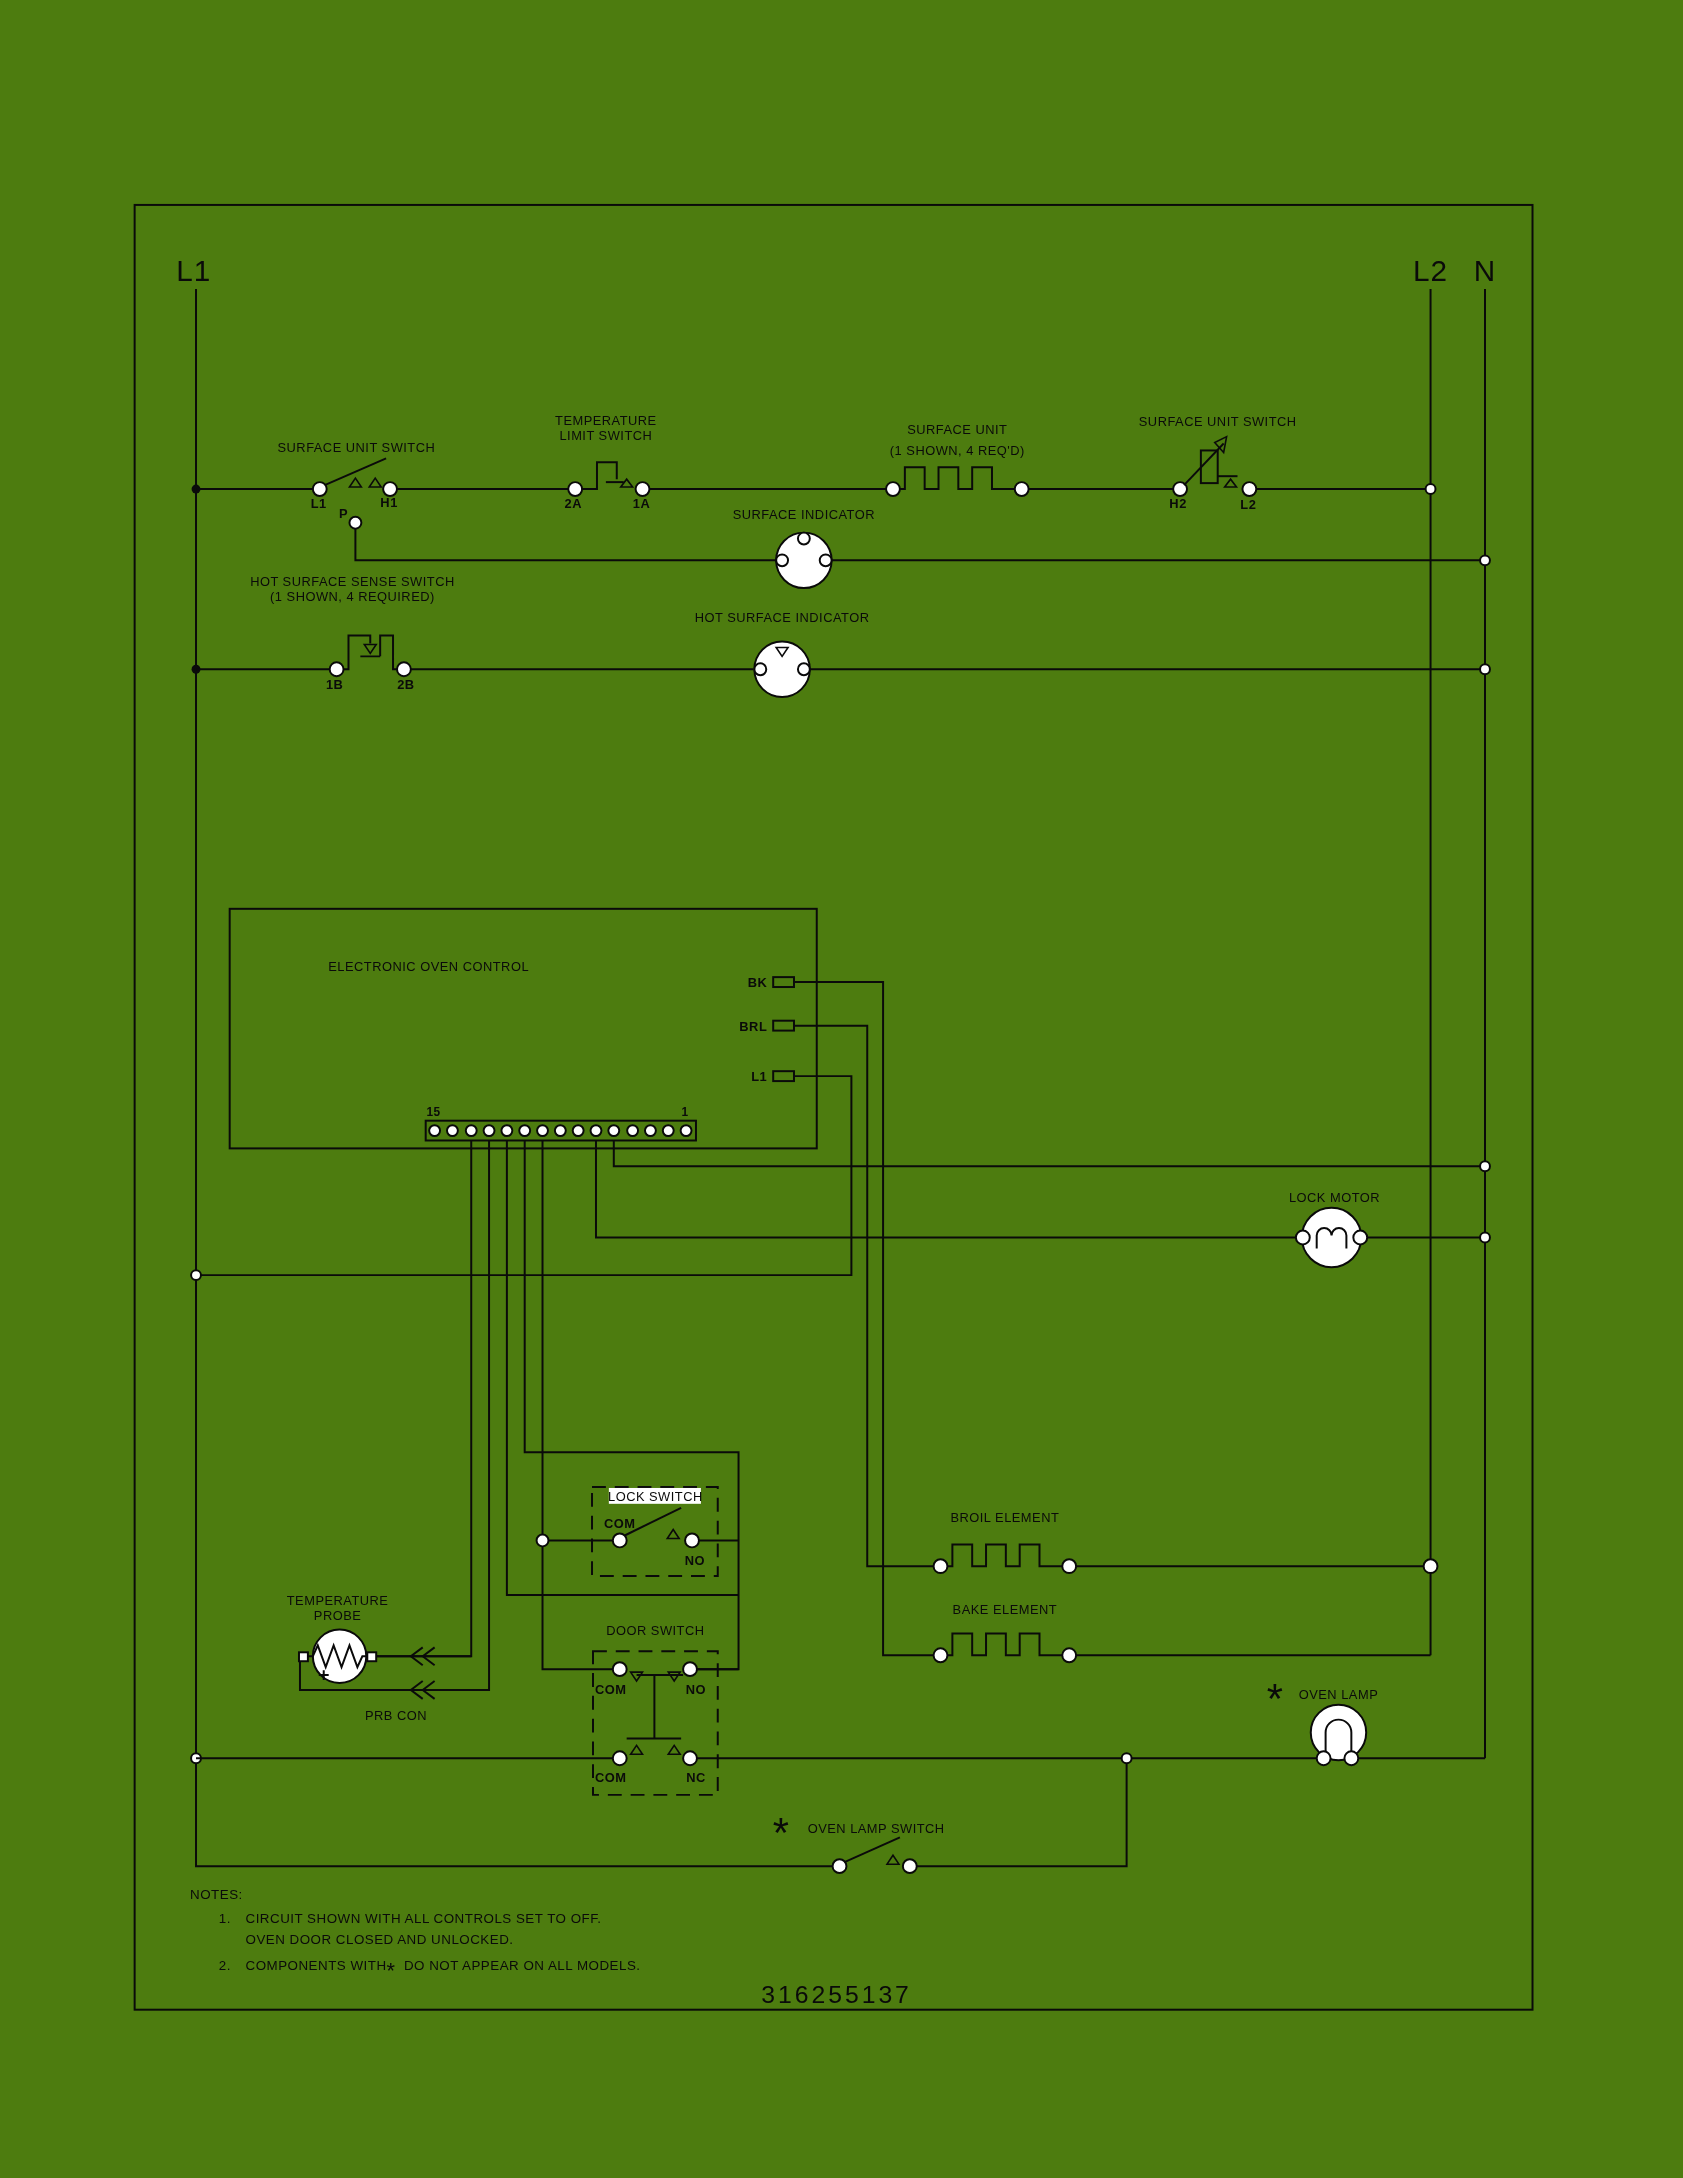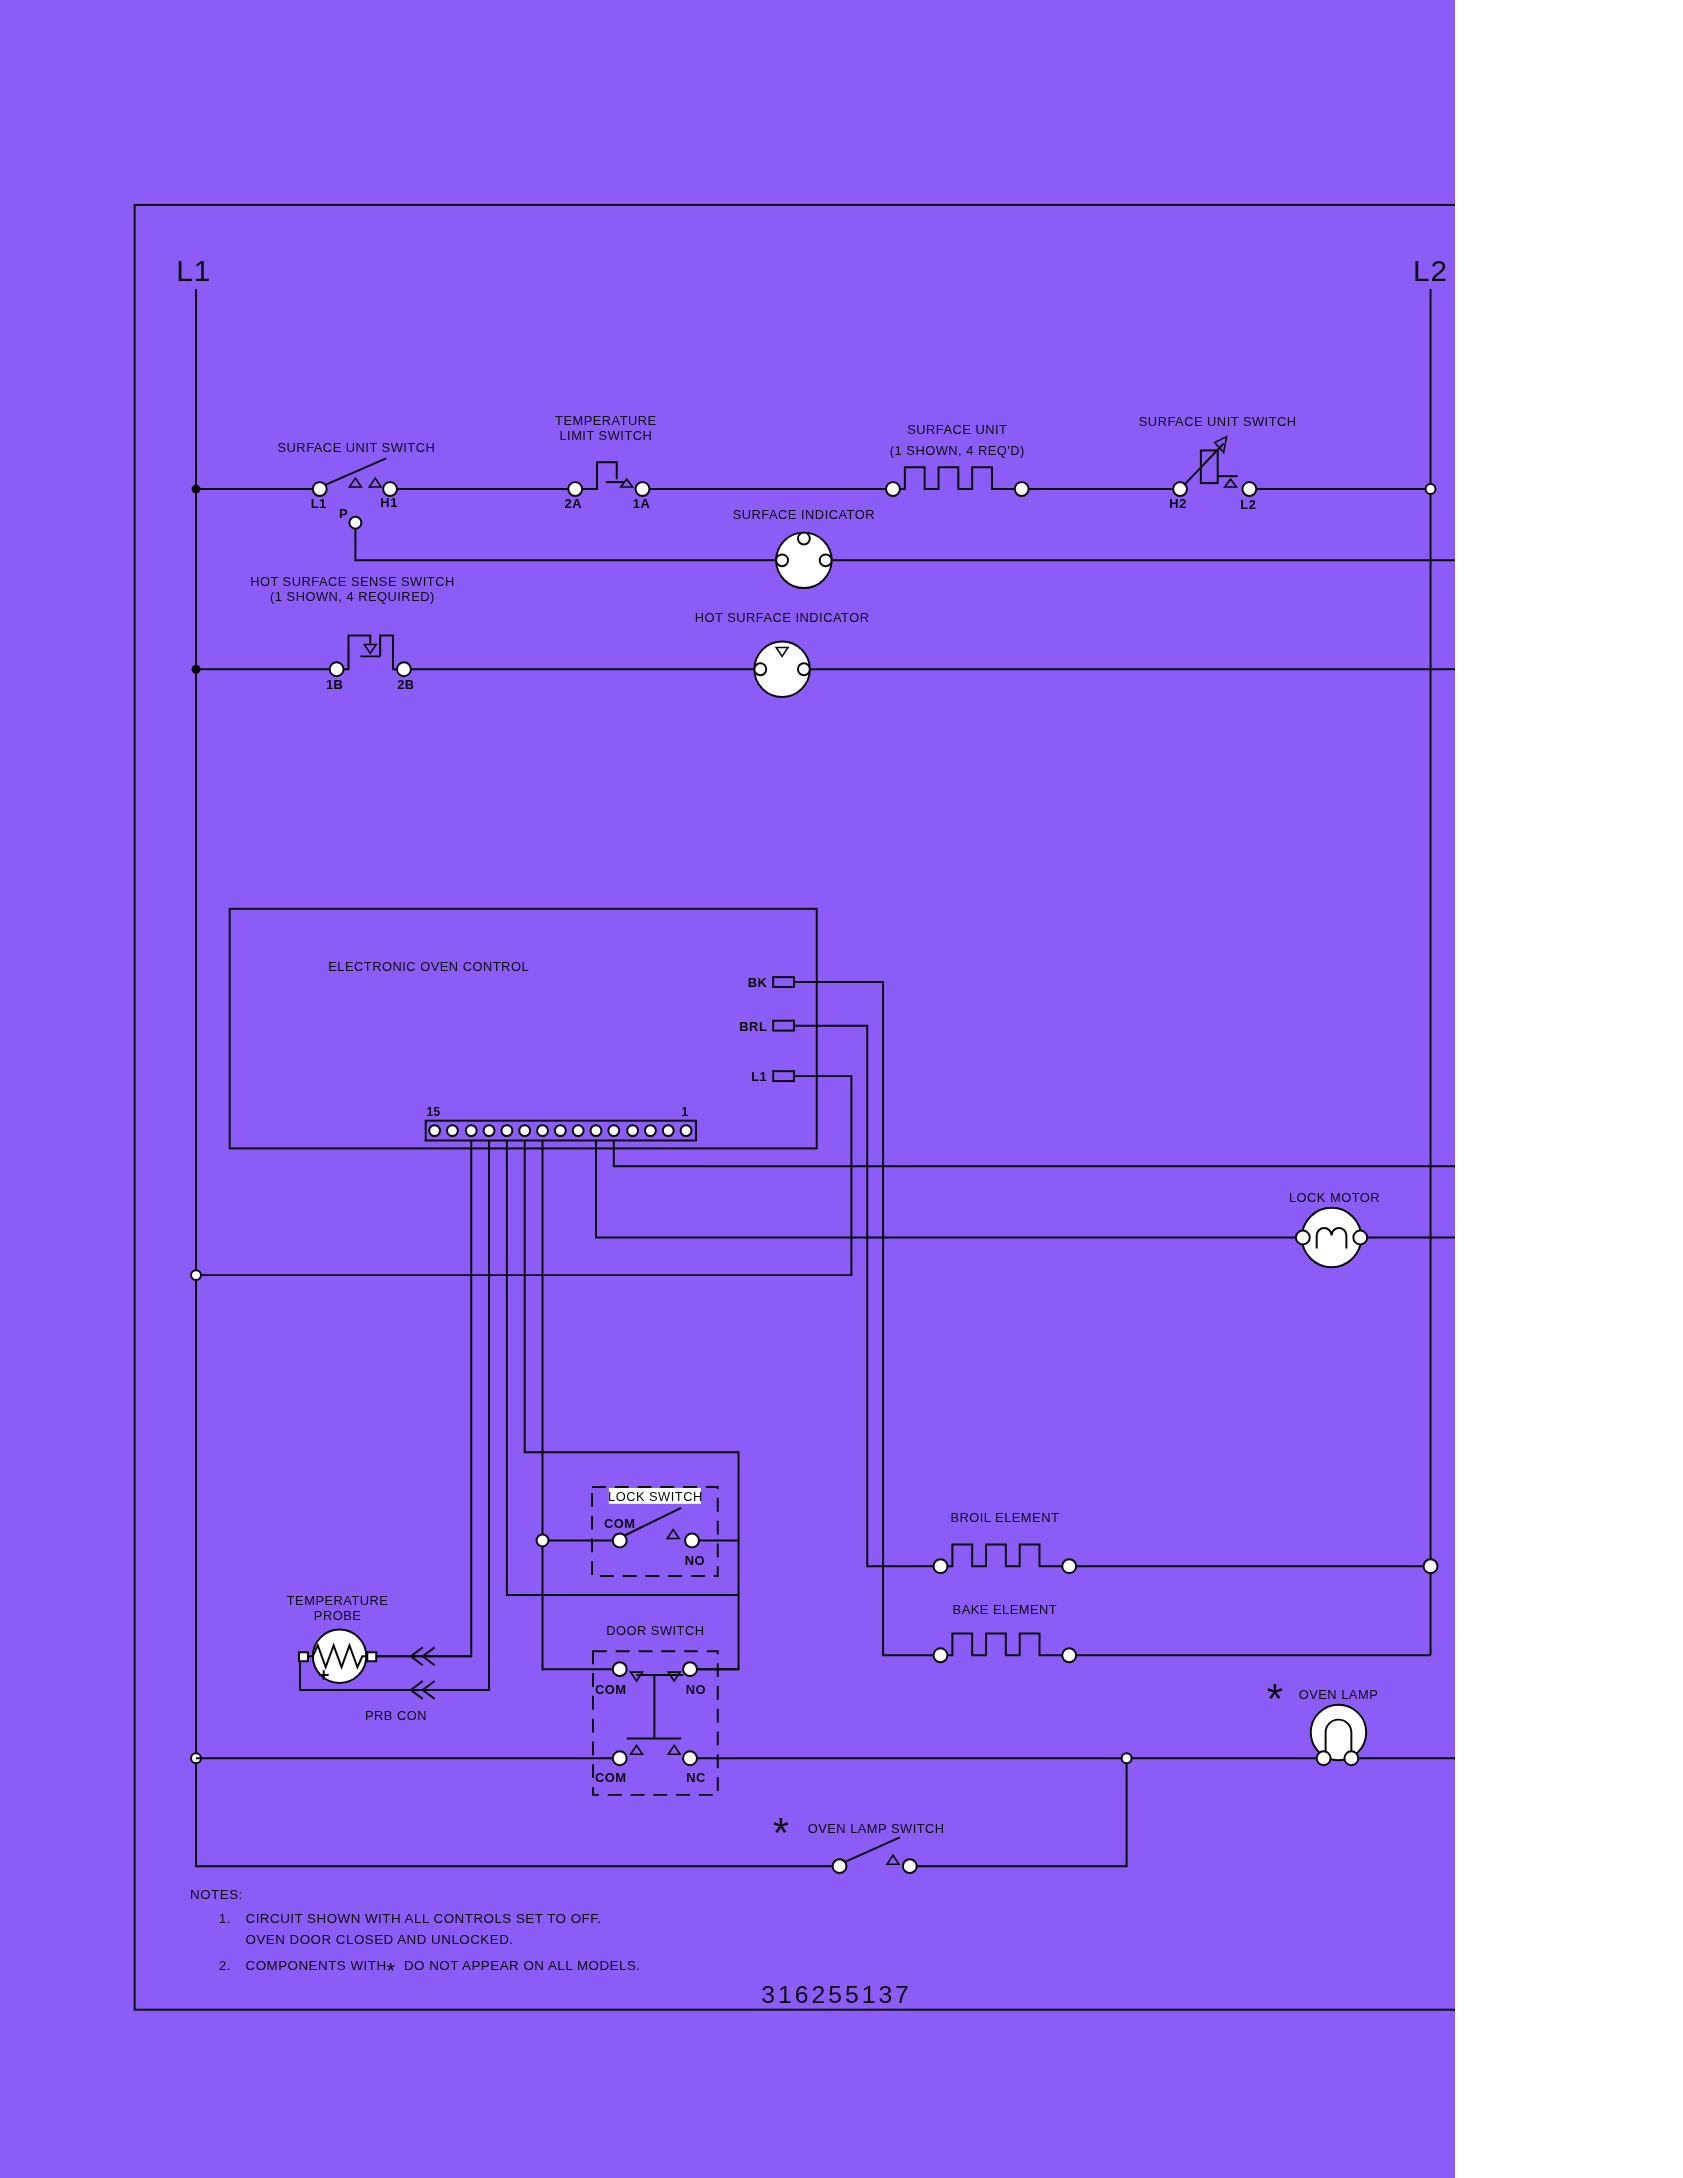--- a/index.html
+++ b/index.html
@@ -1,16 +1,16 @@
 <!DOCTYPE html>
 <html><head>
 <meta charset="utf-8">
 <style>
   html,body{margin:0;padding:0;background:#ffffff;}
-  .page{position:relative;width:1455px;height:2178px;background:#8b5cf6;overflow:hidden;}
+  .page{position:relative;width:1683px;height:2178px;background:#4d7c0f;overflow:hidden;}
   svg{position:absolute;left:0;top:0;}
   text{font-family:"Liberation Sans", sans-serif;fill:#0a0a0a;letter-spacing:0.5px;}
   .lbl{font-size:13px;}
   .rail{font-size:30px;letter-spacing:1px;}
   .pin{font-size:12px;font-weight:bold;}
   .term{font-size:13px;font-weight:bold;}
   .note{font-size:13.5px;}
   .pn{font-size:25px;letter-spacing:3px;}
   .ast{font-size:42px;}
   .ast2{font-size:22px;}

